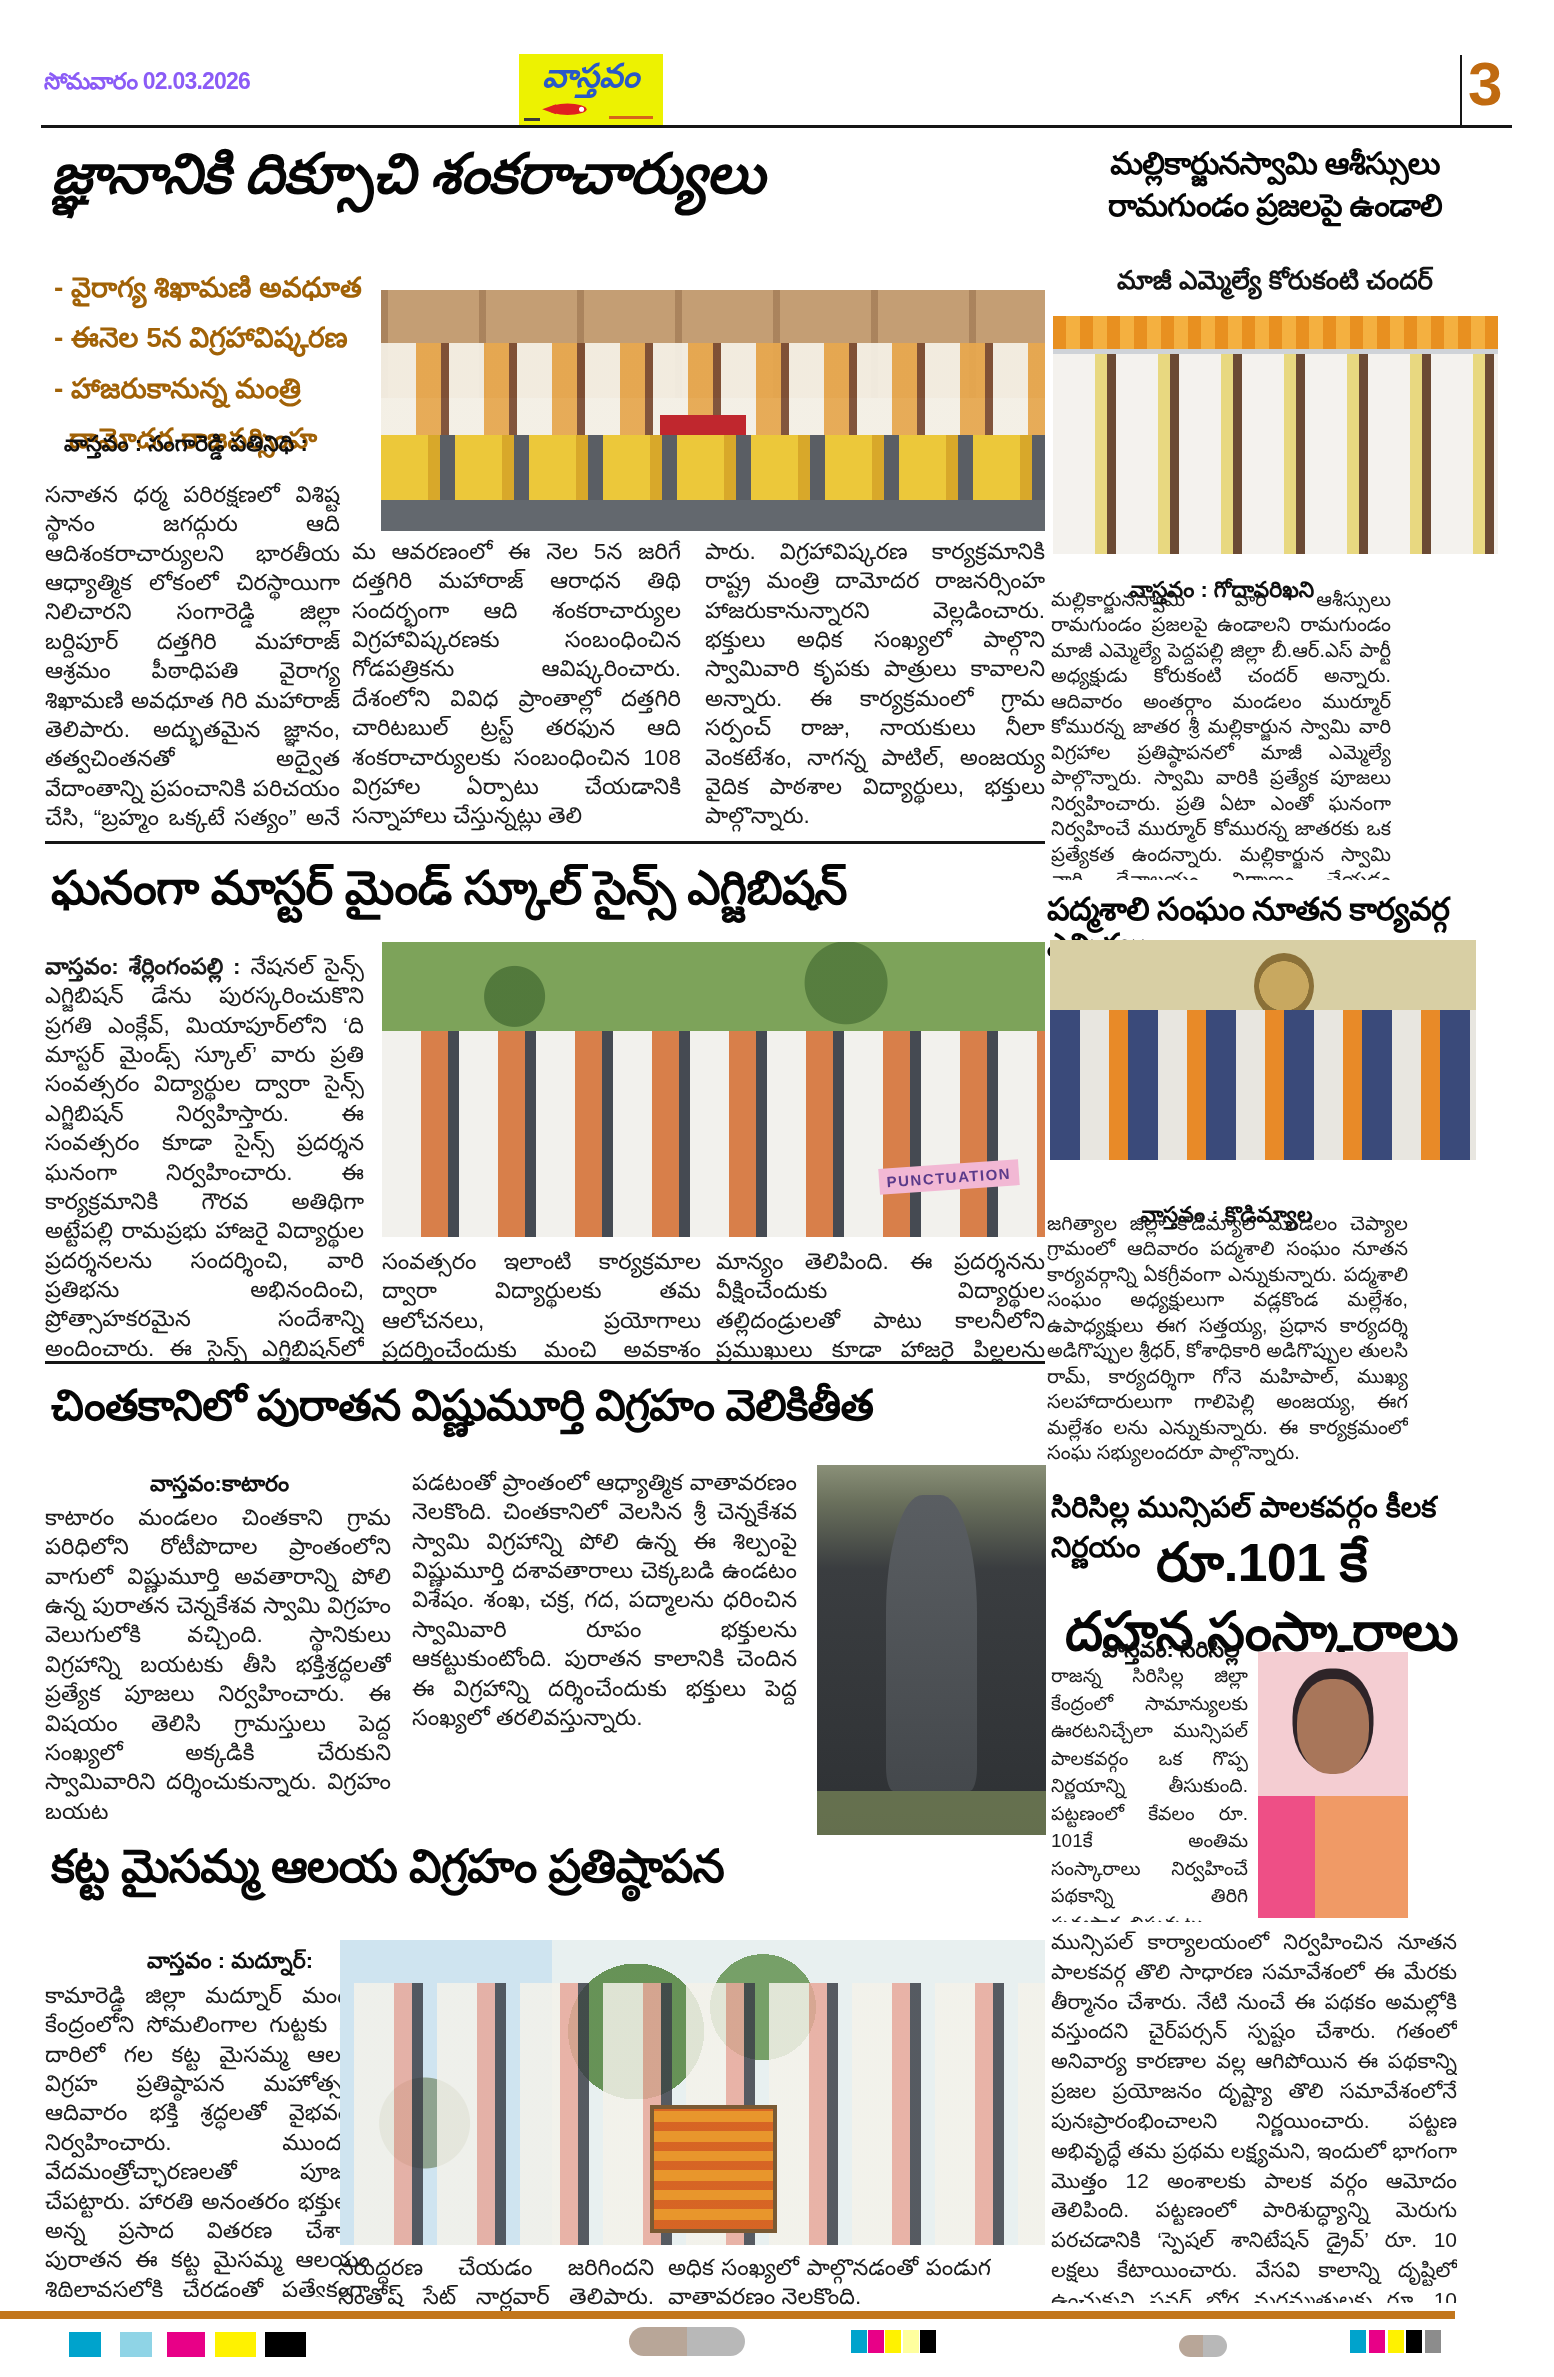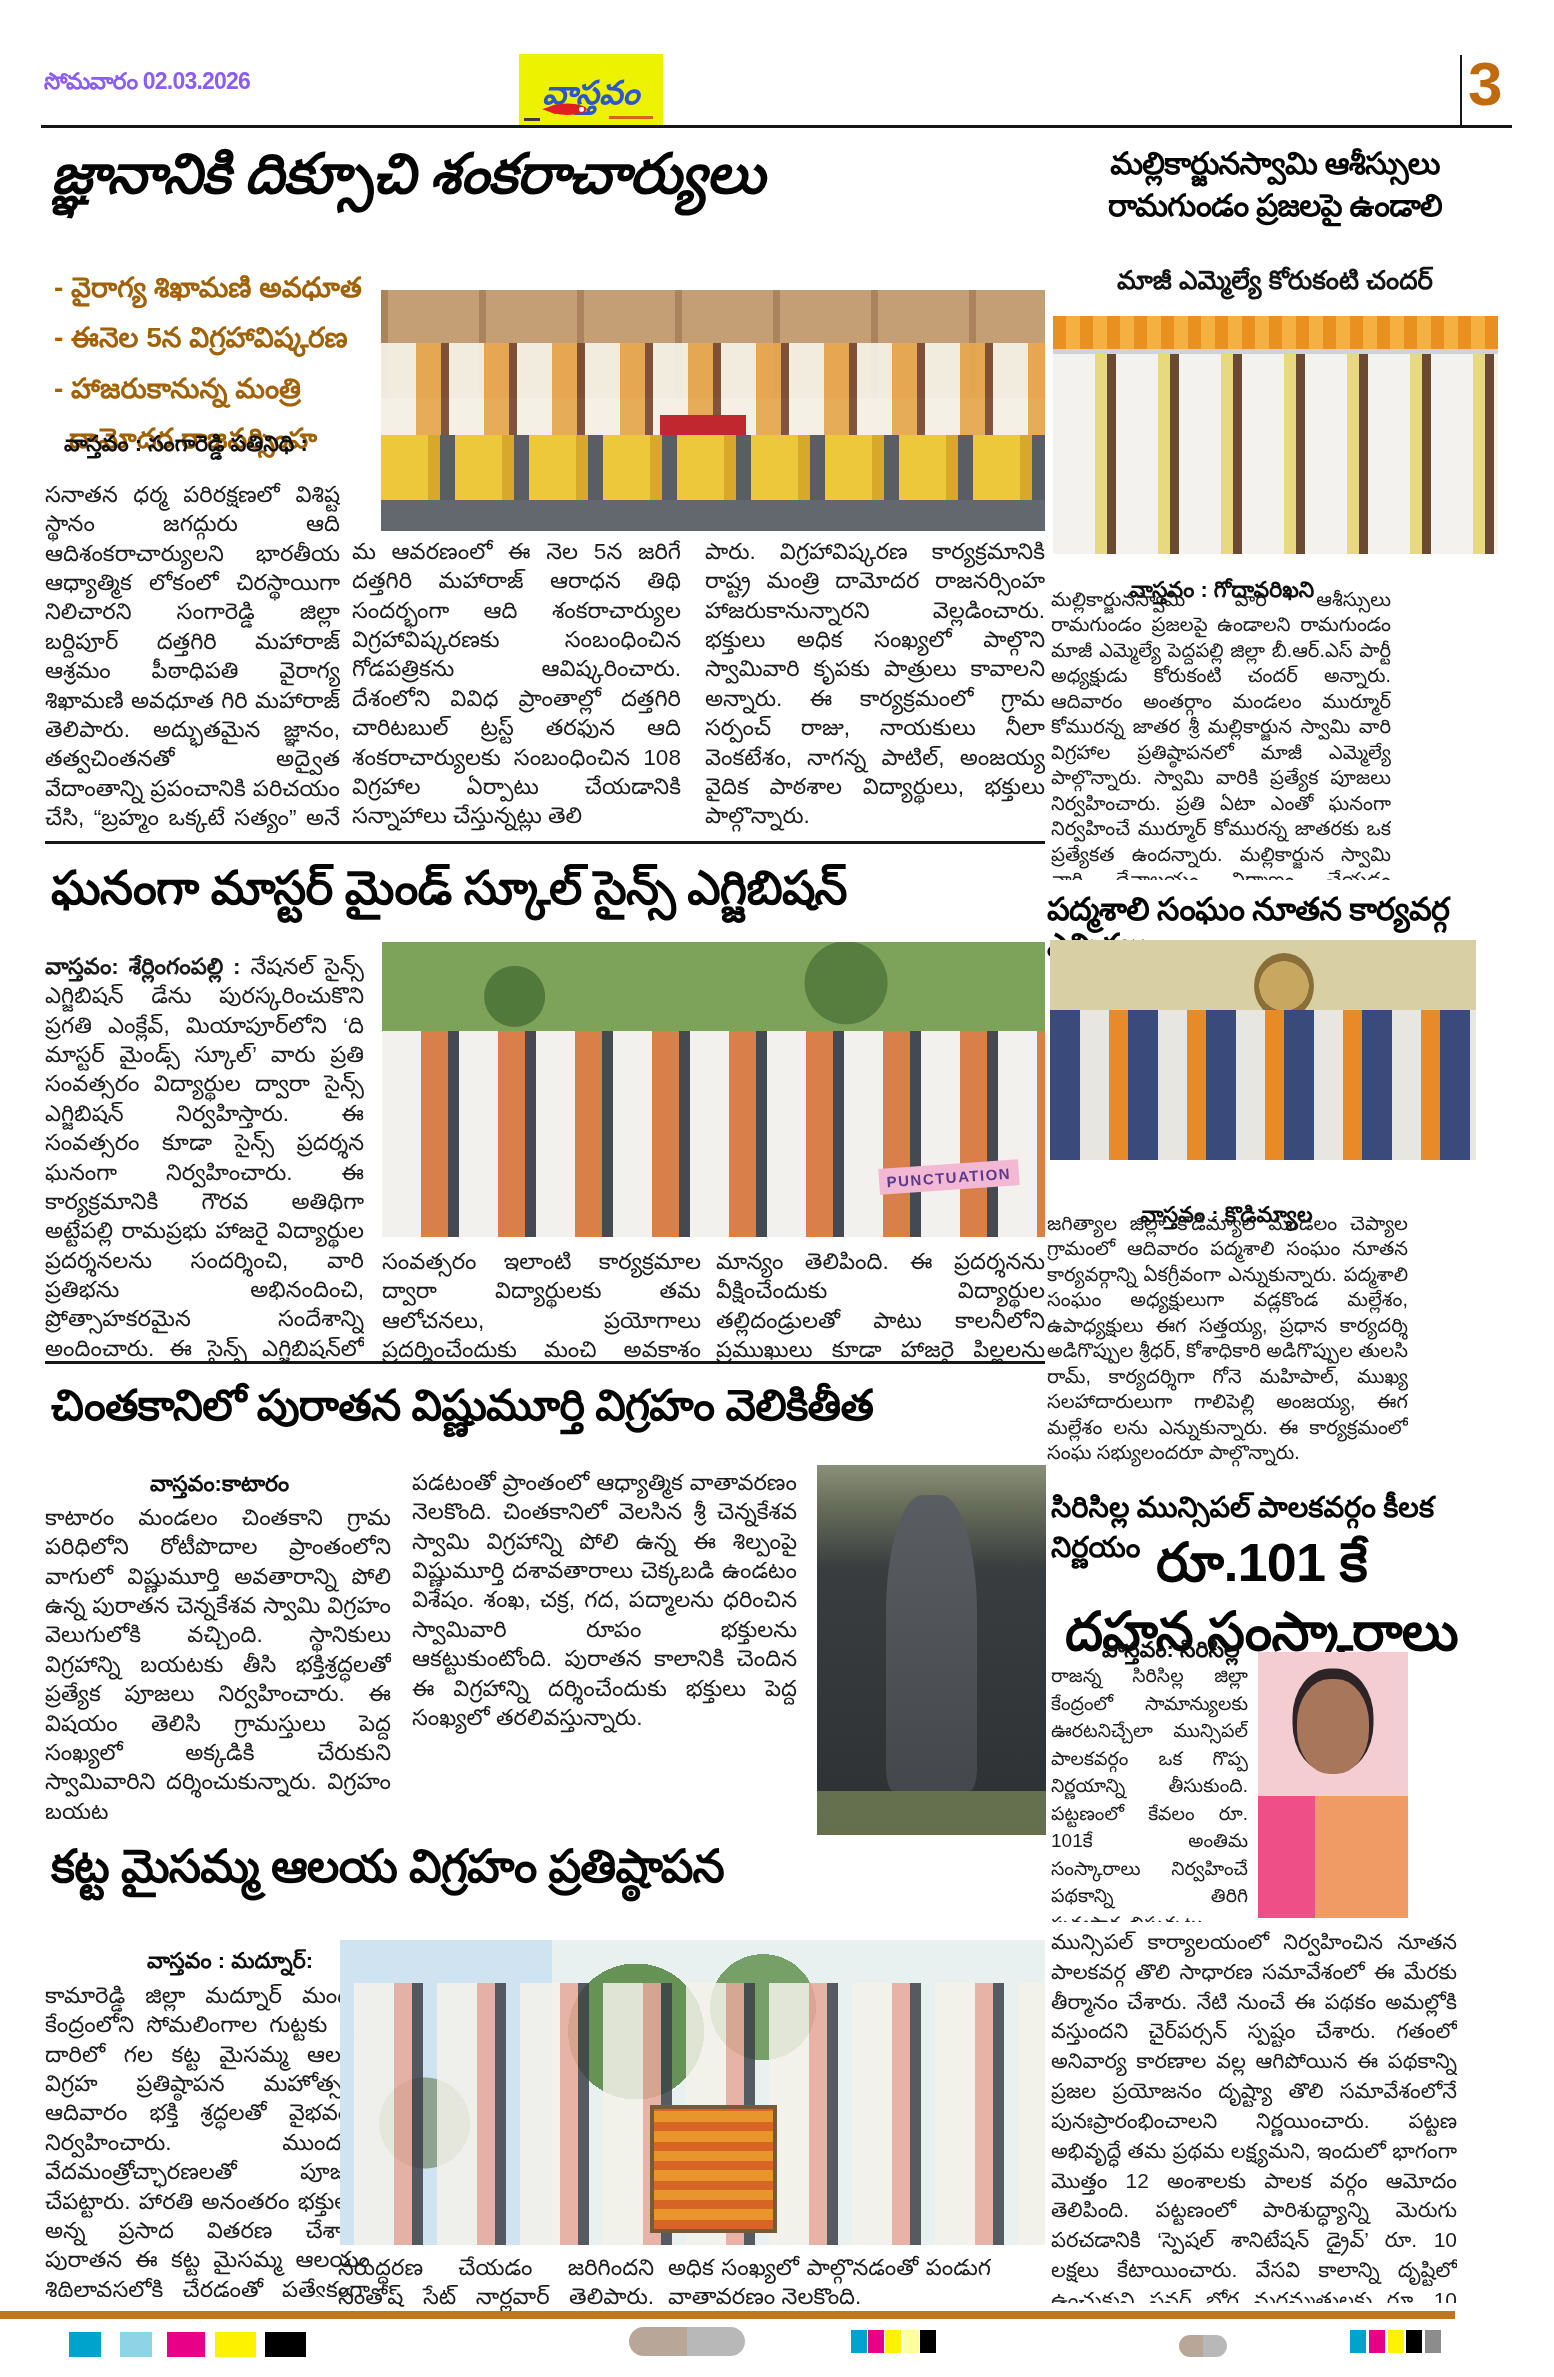--- a/index.html
+++ b/index.html
@@ -7,21 +7,21 @@
   body {
     font-family:"Liberation Sans", sans-serif;
     width:1555px; height:2377px;
     position:relative; color:#141414; overflow:hidden;
   }
   .abs { position:absolute; }
 
   
   .date-label { left:44px; top:68px; font-size:23px; font-weight:700; color:#8b5cf6; letter-spacing:-0.8px; }
   .masthead { left:519px; top:54px; width:144px; height:71px; background:#edf201; overflow:hidden; }
-  .logo-title { width:100%; text-align:center; margin-top:21px; font-size:33px; font-weight:800; font-style:italic; color:#2a58c8; font-family:"Liberation Serif", serif; }
+  .logo-title { width:100%; text-align:center; margin-top:4px; font-size:33px; font-weight:800; font-style:italic; color:#2a58c8; font-family:"Liberation Serif", serif; }
   .logo-rocket { position:absolute; left:10.5px; bottom:7.5px; width:65px; height:16.5px; }
   .logo-deco1 { position:absolute; left:4.5px; bottom:4.5px; width:16.5px; height:2.3px; background:#3a3a3a; }
   .logo-deco2 { position:absolute; right:10.5px; bottom:6px; width:44px; height:3px; background:#d04020; opacity:.8; }
   .pageno-line { left:1460px; top:55px; width:2.3px; height:72px; background:#161616; }
   .page-number { left:1468px; top:48px; font-size:62px; font-weight:800; color:#c06a10; }
   .header-rule { left:41px; top:125px; width:1471px; height:3px; background:#161616; }
 
   
   .headline { font-weight:800; color:#060606; letter-spacing:-0.8px; line-height:1.12; }
   .body-text { font-size:22.6px; line-height:1.3; text-align:justify; color:#1c1c1c; overflow:hidden; }
@@ -100,21 +100,21 @@
   
   .r1-headline { left:1051px; top:143px; width:448px; font-size:31px; text-align:center; line-height:1.35; }
   .r1-subhead { left:1051px; top:265px; width:448px; font-size:26px; font-weight:700; text-align:center; }
   .r1-byline { left:1053px; top:560px; width:338px; text-align:center;margin-top:17px; }
   .r1-body { left:1051px; top:587px; width:340px; height:293px; font-size:19.6px; }
 
   .r2-headline { left:1047px; top:892px; width:451px; font-size:32px; }
   .r2-byline { left:1050px; top:1182px; width:353px; text-align:center;margin-top:20px; }
   .r2-body { left:1047px; top:1211px; width:361px; height:265px; font-size:19.6px; }
 
-  .r3-kicker { left:1051px; top:1491px; width:421px; font-size:29px; font-weight:800; color:#060606;font-family:Liberation Serif, serif; }
+  .r3-kicker { left:1051px; top:1491px; width:421px; font-size:29px; font-weight:800; color:#060606; }
   .r3-headline { left:1051px; top:1528px; width:421px; font-size:54px; text-align:center; line-height:1.28; }
   .r3-byline { left:1102px; top:1637px; }
   .r3-body-top { left:1051px; top:1662px; width:197px; height:260px; font-size:19px; line-height:1.45; }
   .r3-body-bottom { left:1051px; top:1927px; width:406px; height:376px; font-size:21px; line-height:1.42; }
 
   
   .bottom-rule { left:0; top:2311px; width:1455px; height:7.5px; background:#c2761c; }
   .mark { position:absolute; }
   .sqL { top:2332px; height:25px; }
   .sqS { top:2330px; height:23px; width:16px; }

